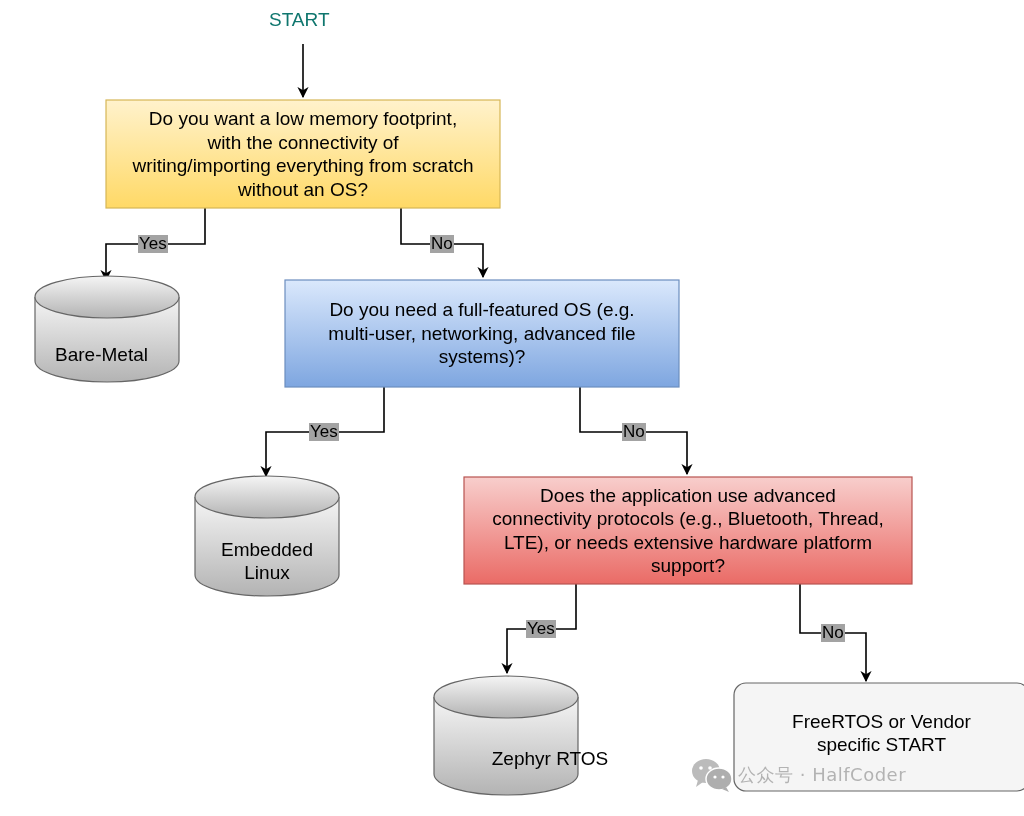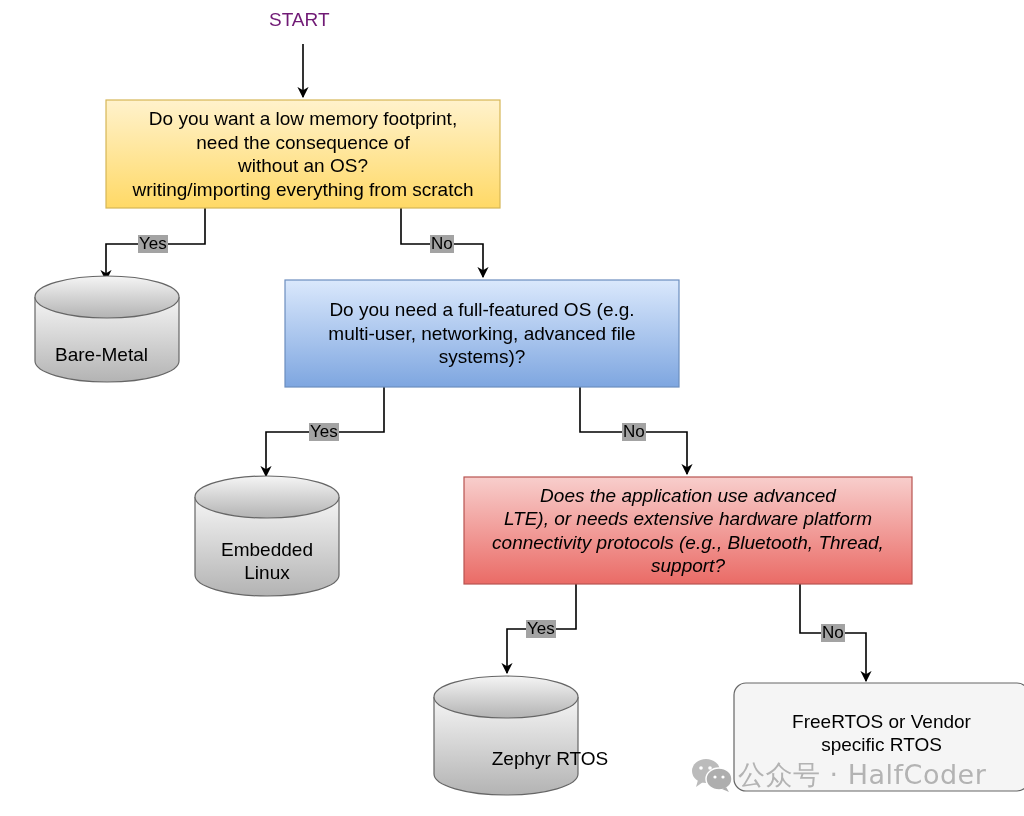--- a/index.html
+++ b/index.html
@@ -4,23 +4,23 @@
 <style>
   html, body { margin: 0; padding: 0; background: #ffffff; }
   body { width: 1024px; height: 816px; position: relative; overflow: hidden;
          font-family: "Liberation Sans", sans-serif; color: #000; }
   svg#diagram { position: absolute; left: 0; top: 0; }
   .node-text { position: absolute; display: flex; align-items: center; justify-content: center;
                text-align: center; font-size: 19px; line-height: 23.5px; color: #000;
                font-family: "Liberation Sans", sans-serif; pointer-events: none; }
   .edge-label { position: absolute; background: #a3a3a3; font-size: 17px; line-height: 18px;
                 padding: 0 1px; color: #000; font-family: "Liberation Sans", sans-serif; }
-  .start-label { position: absolute; font-size: 19px; color: #701a75; }
+  .start-label { position: absolute; font-size: 19px; color: #0f766e; }
   .watermark { position: absolute; left: 690px; top: 755px; height: 40px; display: flex;
-               align-items: center; color: #a8a8a8; font-size: 27px; opacity: 0.85;
+               align-items: center; color: #a8a8a8; font-size: 18px; opacity: 0.85;
                font-family: "DejaVu Sans", sans-serif; letter-spacing: 0.5px; }
   .watermark .wm-icon { width: 44px; height: 36px; margin-right: 4px; }
 </style>
 </head>
 <body>
 
 <svg id="diagram" width="1024" height="816" viewBox="0 0 1024 816">
   <defs>
     <linearGradient id="g-yellow" x1="0" y1="0" x2="0" y2="1">
       <stop offset="0" stop-color="#fff2cc"></stop>
@@ -69,57 +69,57 @@
   </g>
 
   <rect x="734" y="683" width="295" height="108" rx="12" ry="12" fill="#f5f5f5" stroke="#666666" stroke-width="1.2"></rect>
 </svg>
 
 <div class="start-label" style="left:269px; top:9px;">START</div>
 
 <div class="node-text" style="left:106px; top:100px; width:394px; height:108px;">
   <div>
     <div>Do you want a low memory footprint,</div>
-    <div>need the consequence of</div>
+    <div>with the connectivity of</div>
+    <div>writing/importing everything from scratch</div>
     <div>without an OS?</div>
-    <div>writing/importing everything from scratch</div>
   </div>
 </div>
 <div class="node-text" style="left:285px; top:280px; width:394px; height:107px;">
   <div>
     <div>Do you need a full-featured OS (e.g.</div>
     <div>multi-user, networking, advanced file</div>
     <div>systems)?</div>
   </div>
 </div>
-<div class="node-text" style="left:464px; top:477px; width:448px; height:107px;font-style:italic;">
+<div class="node-text" style="left:464px; top:477px; width:448px; height:107px;">
   <div>
     <div>Does the application use advanced</div>
+    <div>connectivity protocols (e.g., Bluetooth, Thread,</div>
     <div>LTE), or needs extensive hardware platform</div>
-    <div>connectivity protocols (e.g., Bluetooth, Thread,</div>
     <div>support?</div>
   </div>
 </div>
 
 <div class="node-text" style="left:35px; top:330px; width:133px; height:50px;">
   <div>Bare-Metal</div>
 </div>
 <div class="node-text" style="left:195px; top:535px; width:144px; height:52px;">
   <div>
     <div>Embedded</div>
     <div>Linux</div>
   </div>
 </div>
 <div class="node-text" style="left:434px; top:735px; width:144px; height:48px;margin-left:44px;">
   <div>Zephyr RTOS</div>
 </div>
 <div class="node-text" style="left:734px; top:707px; width:295px; height:52px;">
   <div>
     <div>FreeRTOS or Vendor</div>
-    <div>specific RTOS</div>
+    <div>specific START</div>
   </div>
 </div>
 
 <span class="edge-label" style="left:138px; top:235px;">Yes</span>
 <span class="edge-label" style="left:430px; top:235px;">No</span>
 <span class="edge-label" style="left:309px; top:423px;">Yes</span>
 <span class="edge-label" style="left:622px; top:423px;">No</span>
 <span class="edge-label" style="left:526px; top:620px;">Yes</span>
 <span class="edge-label" style="left:821px; top:624px;">No</span>
 

